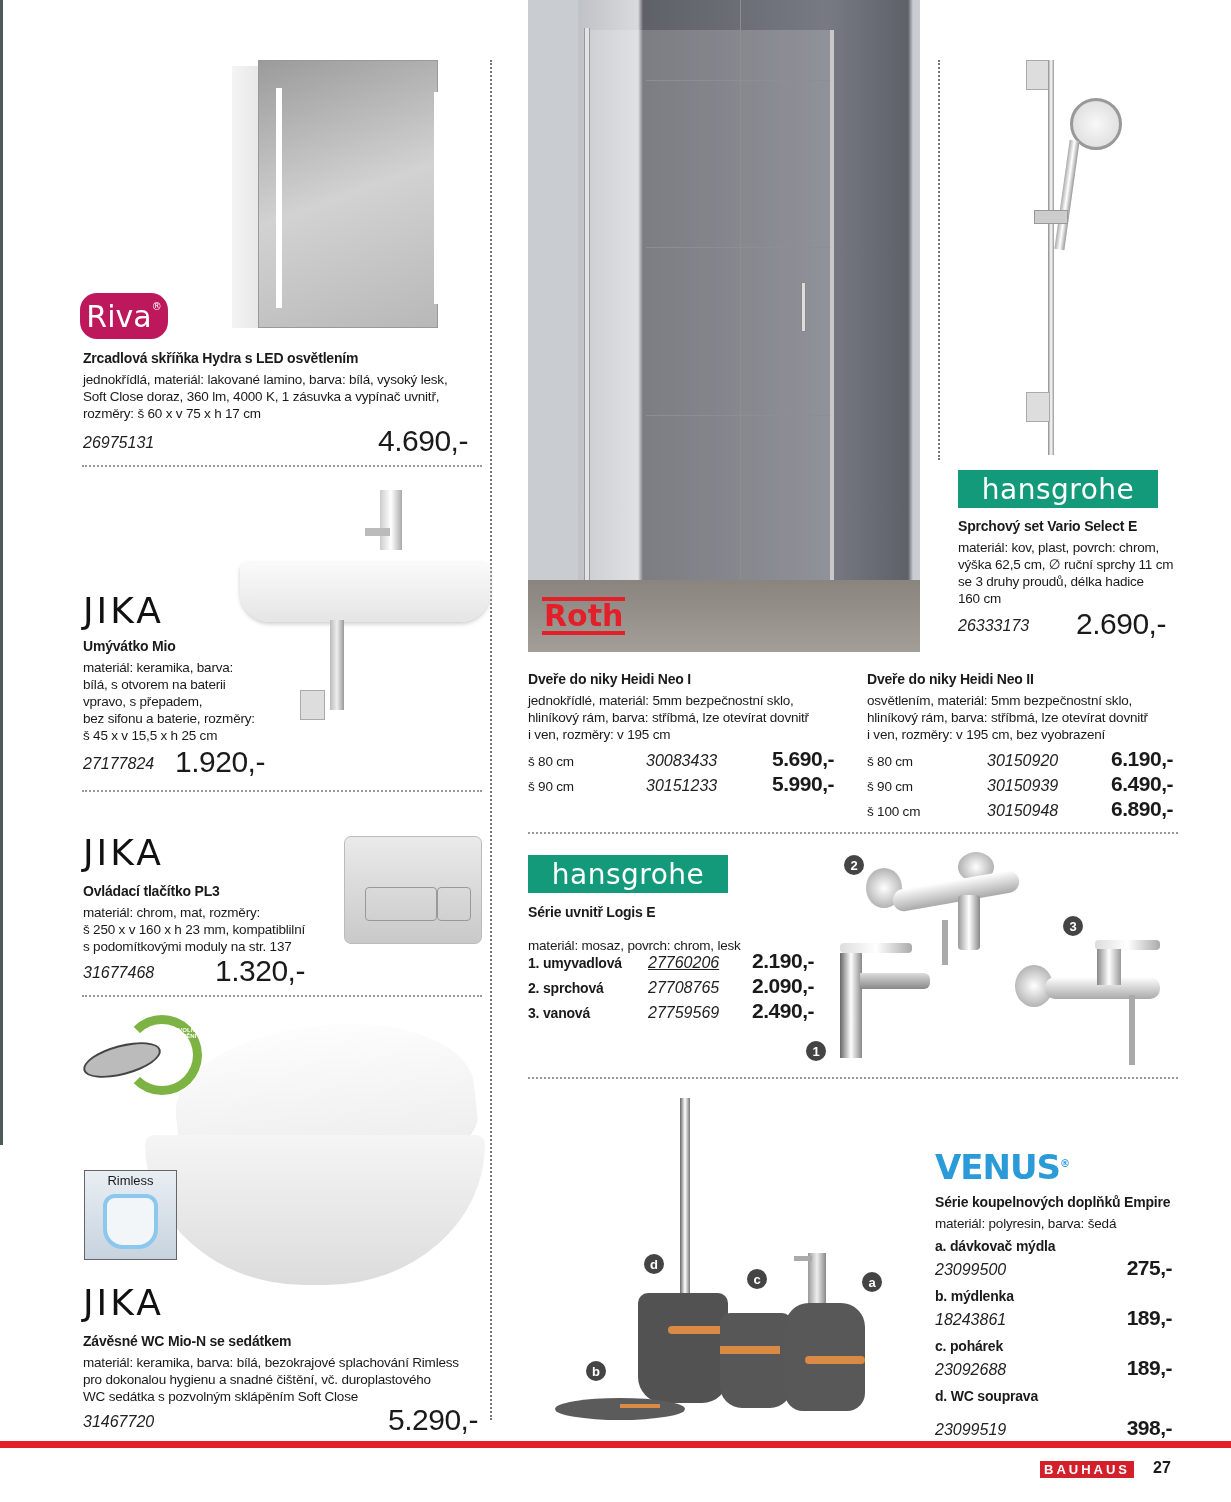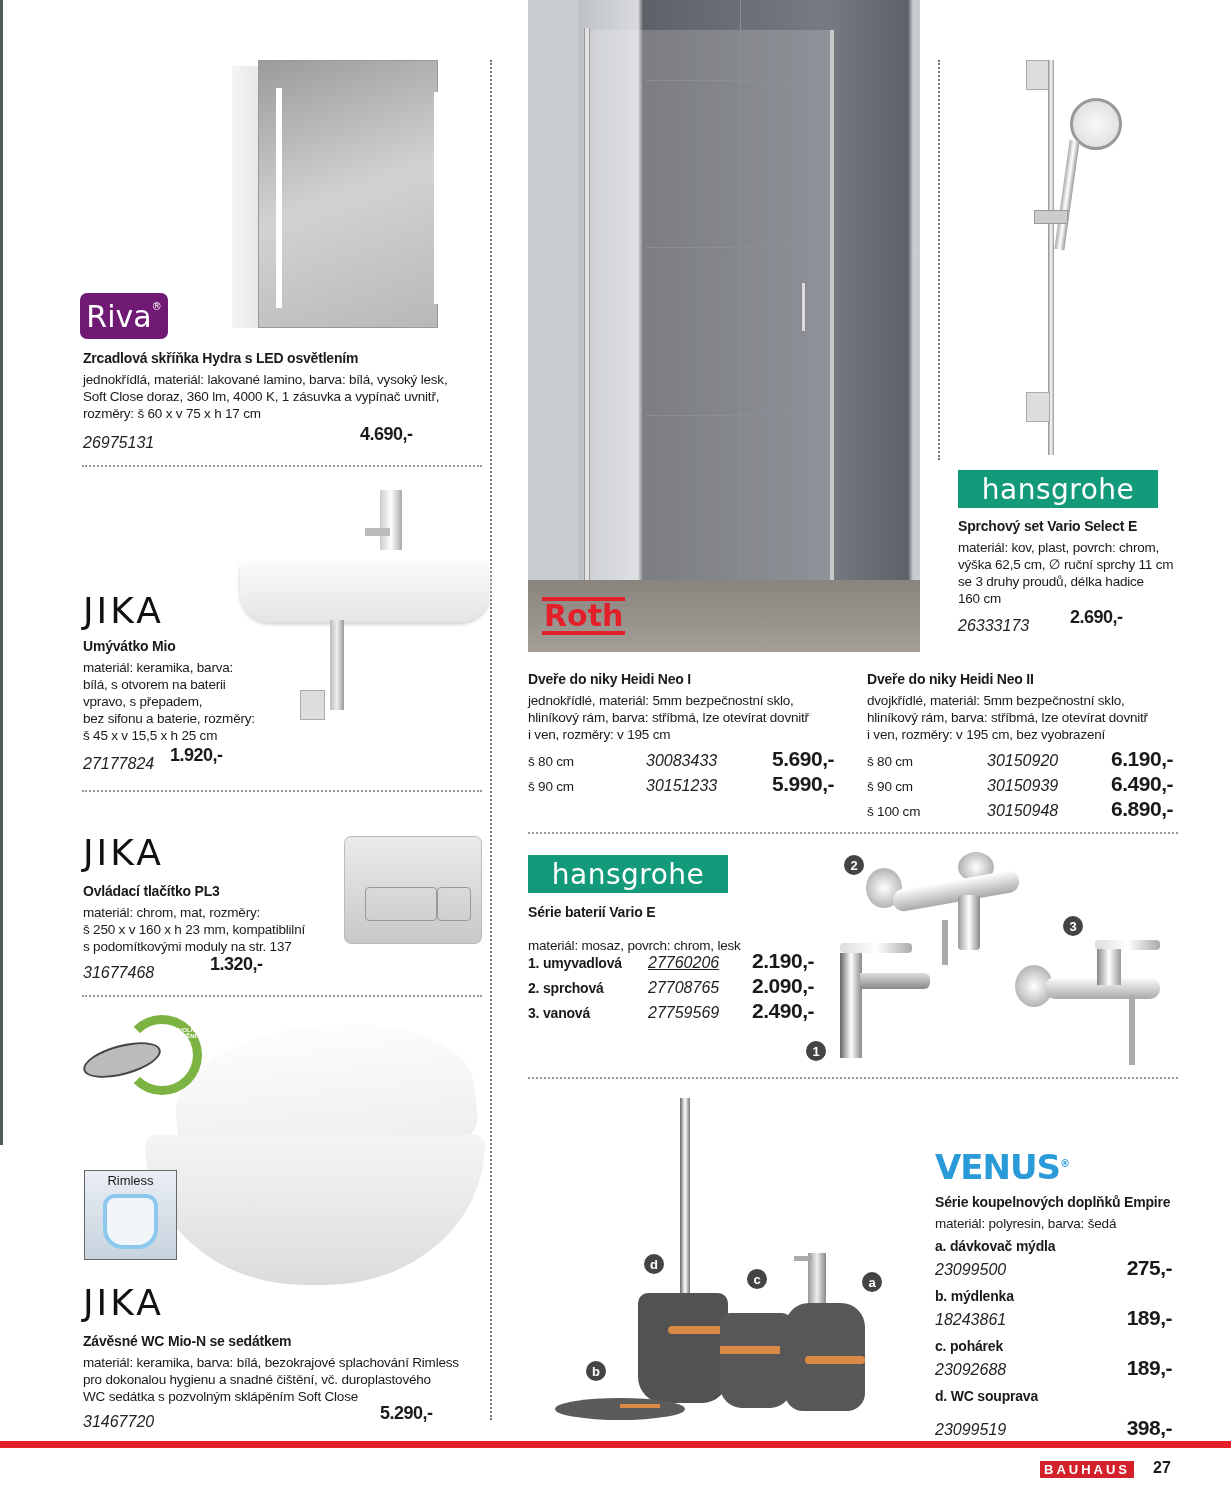--- a/index.html
+++ b/index.html
@@ -5,24 +5,24 @@
   * { box-sizing: border-box; margin: 0; padding: 0; }
   body { width: 1231px; height: 1502px; background: #ffffff; position: relative; overflow: hidden;
          font-family: "Liberation Sans", "DejaVu Sans", sans-serif; color: #1a1a1a; }
   .abs { position: absolute; }
   .edge-left { left: 0; top: 0; width: 3px; height: 1145px; background: #505a5a; }
   .vdots { position: absolute; border-left: 2px dotted #777; width: 0; }
   .hdots { position: absolute; border-top: 2px dotted #999; height: 0; }
   .title { font-weight: bold; font-size: 14px; letter-spacing: -0.2px; }
   .desc { font-size: 13.5px; line-height: 17px; letter-spacing: -0.2px; }
   .code { font-style: italic; font-size: 16px; color: #222; }
-  .price { font-weight: bold; font-size: 18px; letter-spacing: -0.5px; text-align: left; }
+  .price { font-weight: normal; font-size: 30px; letter-spacing: -0.5px; text-align: center; }
   .price-sm { font-weight: bold; font-size: 21px; letter-spacing: -0.5px; }
   .row { position: absolute; display: flex; align-items: baseline; }
-  .logo-riva { background: #701a75; color: #fff; border-radius: 7px; width: 88px; height: 46px;
+  .logo-riva { background: #be185d; color: #fff; border-radius: 17px; width: 88px; height: 46px;
                font-size: 30px; font-family: "DejaVu Sans", sans-serif; display: flex; align-items: center;
                justify-content: center; font-weight: normal; }
   .logo-riva sup { font-size: 10px; position: relative; top: -10px; }
   .logo-jika { font-size: 36px; font-weight: normal; letter-spacing: 3px; color: #111; font-family: "DejaVu Sans", sans-serif; }
   .logo-hg { background: #139a7a; color: #fff; font-size: 28px; font-family: "DejaVu Sans", sans-serif;
              display: flex; align-items: center; justify-content: center; letter-spacing: 0.5px; }
   .logo-venus { font-size: 34px; font-weight: bold; color: #2b9ad8; font-family: "DejaVu Sans", sans-serif; letter-spacing: -1px; }
   .logo-roth { color: #e3202a; font-size: 30px; font-weight: bold; border-top: 4px solid #e3202a; border-bottom: 4px solid #e3202a;
                line-height: 30px; padding: 0 2px; font-family: "DejaVu Sans", sans-serif; }
   .badge { position: absolute; width: 20px; height: 20px; border-radius: 50%; background: #444; color: #fff;
@@ -153,21 +153,21 @@
     </div>
     <div class="row" style="left:528px;top:772px;width:306px;">
       <span class="desc" style="width:118px;">š 90 cm</span>
       <span class="code" style="width:100px;">30151233</span>
       <span class="price-sm" style="flex:1;text-align:right;">5.990,-</span>
     </div>
   </div>
 
   <div class="abs title" style="left:867px;top:671px;">Dveře do niky Heidi Neo II</div>
   <div class="abs desc" style="left:867px;top:692px;width:320px;">
-    <div>dvojkřídlé, materiál: 5mm bezpečnostní sklo,</div>
+    <div>osvětlením, materiál: 5mm bezpečnostní sklo,</div>
       <div>hliníkový rám, barva: stříbmá, lze otevírat dovnitř</div>
       <div>i ven, rozměry: v 195 cm, bez vyobrazení</div>
   </div>
   <div>
     <div class="row" style="left:867px;top:747px;width:306px;">
       <span class="desc" style="width:120px;">š 80 cm</span>
       <span class="code" style="width:100px;">30150920</span>
       <span class="price-sm" style="flex:1;text-align:right;">6.190,-</span>
     </div>
     <div class="row" style="left:867px;top:772px;width:306px;">
@@ -199,21 +199,21 @@
       <div>výška 62,5 cm, ∅ ruční sprchy 11 cm</div>
       <div>se 3 druhy proudů, délka hadice</div>
       <div>160 cm</div>
   </div>
   <div class="abs code" style="left:958px;top:617px;">26333173</div>
   <div class="abs price" style="left:1070px;top:607px;width:102px;">2.690,-</div>
 </section>
 
 <section>
   <div class="abs logo-hg" style="left:528px;top:855px;width:200px;height:38px;">hansgrohe</div>
-  <div class="abs title" style="left:528px;top:904px;">Série baterií Vario E</div>
+  <div class="abs title" style="left:528px;top:904px;">Série uvnitř Logis E</div>
   <div class="abs desc" style="left:528px;top:925px;margin-top:12px;">materiál: mosaz, povrch: chrom, lesk</div>
   <div>
     <div class="row" style="left:528px;top:949px;width:286px;">
       <span class="title" style="width:120px;">1. umyvadlová</span>
       <span class="code" style="width:90px;text-decoration:underline;">27760206</span>
       <span class="price-sm" style="flex:1;text-align:right;">2.190,-</span>
     </div>
     <div class="row" style="left:528px;top:974px;width:286px;">
       <span class="title" style="width:120px;">2. sprchová</span>
       <span class="code" style="width:90px;">27708765</span>

